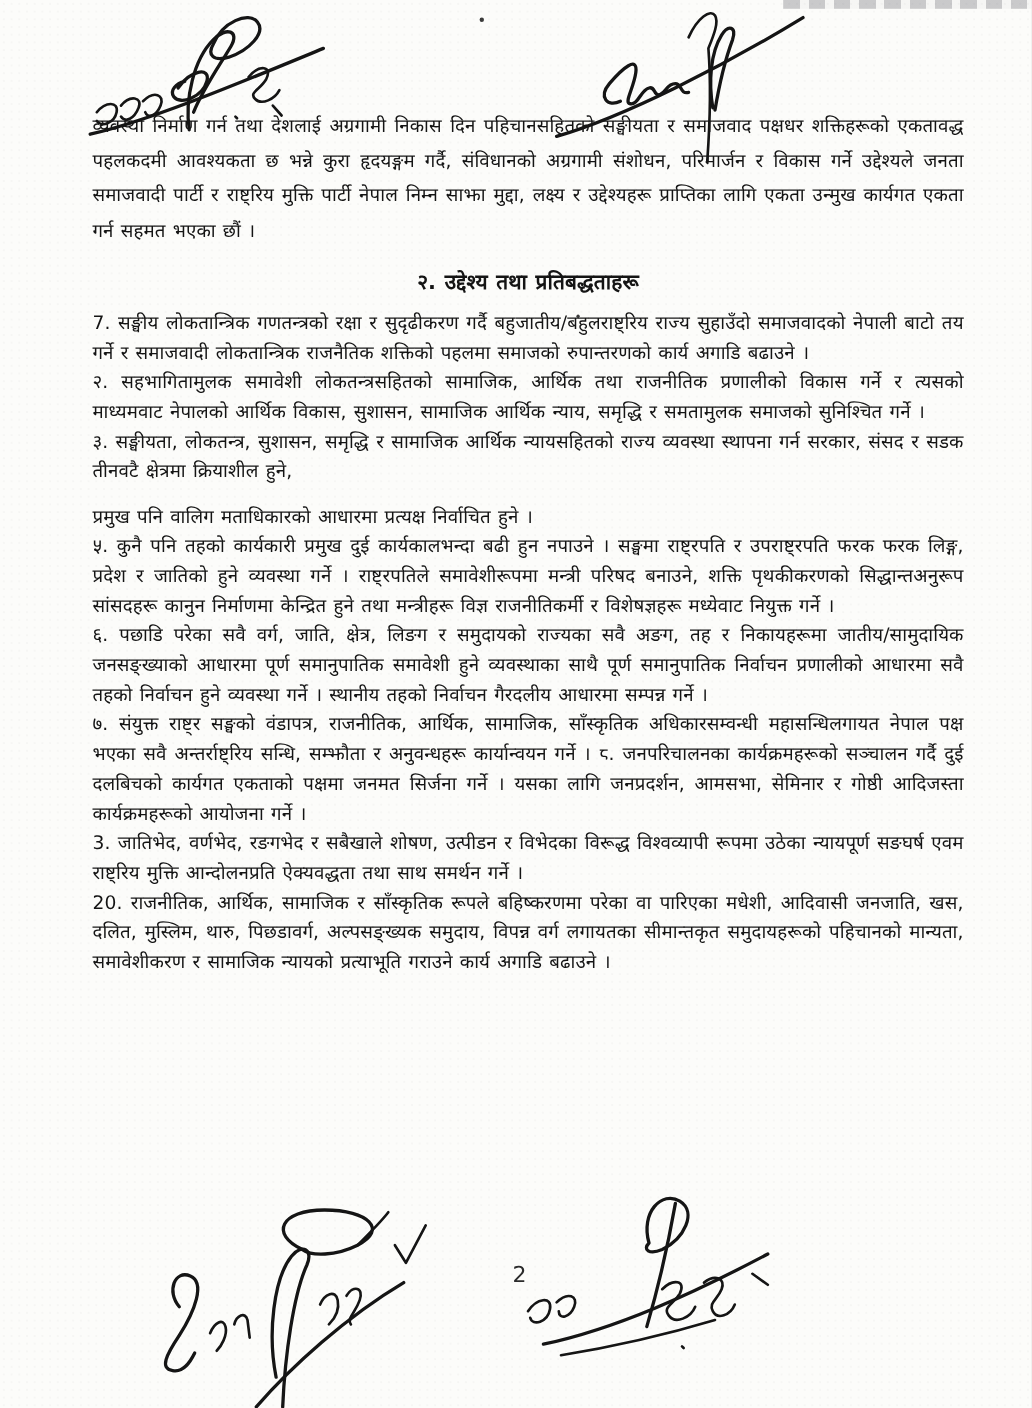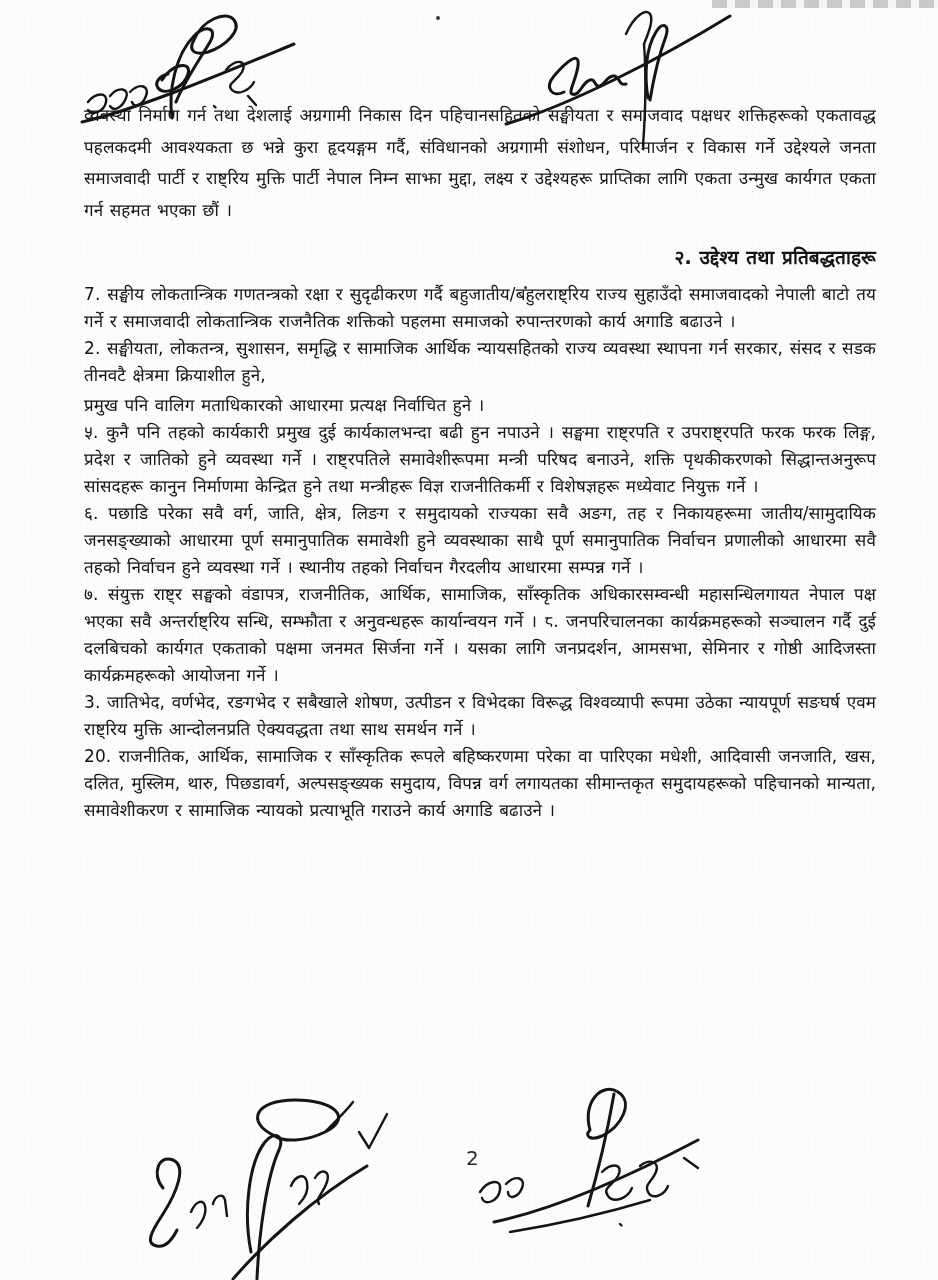--- a/index.html
+++ b/index.html
@@ -34,23 +34,23 @@
     letter-spacing: 0.1px;
     word-spacing: 1px;
   }
   .para { margin: 0; line-height: 27px; }
   .intro { line-height: 31.5px; margin-bottom: 4px; }
   .heading {
     font-size: 19px;
     font-weight: bold;
     margin: 16px 0 9px 0;
     line-height: 30px;
-    text-align: right;
+    text-align: center;
   }
-  .cont { margin-top: 3px; }
+  .cont { margin-top: 14px; }
   .page-number {
     position: absolute;
     left: 466px; top: 1146px;
     font-size: 20px;
     color: #2b2b2b;
     font-family: "DejaVu Sans", sans-serif;
   }
   .sig { position: absolute; pointer-events: none; }
   .sig path { fill: none; stroke: #151515; stroke-linecap: round; stroke-linejoin: round; }
   .sig .w3 { stroke-width: 3; }
@@ -66,21 +66,22 @@
 <div class="page">
 
   <div class="bleed-strip"></div>
   <div class="speck s1"></div>
   <div class="speck s2"></div>
 
   <div class="content">
     <p class="para intro">व्यवस्था निर्माण गर्न तथा देशलाई अग्रगामी निकास दिन पहिचानसहितको सङ्घीयता र समाजवाद पक्षधर शक्तिहरूको एकतावद्ध पहलकदमी आवश्यकता छ भन्ने कुरा हृदयङ्गम गर्दै, संविधानको अग्रगामी संशोधन, परिमार्जन र विकास गर्ने उद्देश्यले जनता समाजवादी पार्टी र राष्ट्रिय मुक्ति पार्टी नेपाल निम्न साझा मुद्दा, लक्ष्य र उद्देश्यहरू प्राप्तिका लागि एकता उन्मुख कार्यगत एकता गर्न सहमत भएका छौं ।</p>
     <h2 class="heading">२. उद्देश्य तथा प्रतिबद्धताहरू</h2>
     <p class="para">7. सङ्घीय लोकतान्त्रिक गणतन्त्रको रक्षा र सुदृढीकरण गर्दै बहुजातीय/बहुलराष्ट्रिय राज्य सुहाउँदो समाजवादको नेपाली बाटो तय गर्ने र समाजवादी लोकतान्त्रिक राजनैतिक शक्तिको पहलमा समाजको रुपान्तरणको कार्य अगाडि बढाउने ।</p>
-    <p class="para">2. सङ्घीयता, लोकतन्त्र, सुशासन, समृद्धि र सामाजिक आर्थिक न्यायसहितको राज्य व्यवस्था स्थापना गर्न सरकार, संसद र सडक तीनवटै क्षेत्रमा क्रियाशील हुने,</p>
+    <p class="para">२. सहभागितामुलक समावेशी लोकतन्त्रसहितको सामाजिक, आर्थिक तथा राजनीतिक प्रणालीको विकास गर्ने र त्यसको माध्यमवाट नेपालको आर्थिक विकास, सुशासन, सामाजिक आर्थिक न्याय, समृद्धि र समतामुलक समाजको सुनिश्चित गर्ने ।</p>
+    <p class="para">३. सङ्घीयता, लोकतन्त्र, सुशासन, समृद्धि र सामाजिक आर्थिक न्यायसहितको राज्य व्यवस्था स्थापना गर्न सरकार, संसद र सडक तीनवटै क्षेत्रमा क्रियाशील हुने,</p>
     <p class="para cont">प्रमुख पनि वालिग मताधिकारको आधारमा प्रत्यक्ष निर्वाचित हुने ।</p>
     <p class="para">५. कुनै पनि तहको कार्यकारी प्रमुख दुई कार्यकालभन्दा बढी हुन नपाउने । सङ्घमा राष्ट्रपति र उपराष्ट्रपति फरक फरक लिङ्ग, प्रदेश र जातिको हुने व्यवस्था गर्ने । राष्ट्रपतिले समावेशीरूपमा मन्त्री परिषद बनाउने, शक्ति पृथकीकरणको सिद्धान्तअनुरूप सांसदहरू कानुन निर्माणमा केन्द्रित हुने तथा मन्त्रीहरू विज्ञ राजनीतिकर्मी र विशेषज्ञहरू मध्येवाट नियुक्त गर्ने ।</p>
     <p class="para">६. पछाडि परेका सवै वर्ग, जाति, क्षेत्र, लिङग र समुदायको राज्यका सवै अङग, तह र निकायहरूमा जातीय/सामुदायिक जनसङ्ख्याको आधारमा पूर्ण समानुपातिक समावेशी हुने व्यवस्थाका साथै पूर्ण समानुपातिक निर्वाचन प्रणालीको आधारमा सवै तहको निर्वाचन हुने व्यवस्था गर्ने । स्थानीय तहको निर्वाचन गैरदलीय आधारमा सम्पन्न गर्ने ।</p>
     <p class="para">७. संयुक्त राष्ट्र सङ्घको वंडापत्र, राजनीतिक, आर्थिक, सामाजिक, साँस्कृतिक अधिकारसम्वन्धी महासन्धिलगायत नेपाल पक्ष भएका सवै अन्तर्राष्ट्रिय सन्धि, सम्झौता र अनुवन्धहरू कार्यान्वयन गर्ने । ८. जनपरिचालनका कार्यक्रमहरूको सञ्चालन गर्दै दुई दलबिचको कार्यगत एकताको पक्षमा जनमत सिर्जना गर्ने । यसका लागि जनप्रदर्शन, आमसभा, सेमिनार र गोष्ठी आदिजस्ता कार्यक्रमहरूको आयोजना गर्ने ।</p>
     <p class="para">3. जातिभेद, वर्णभेद, रङगभेद र सबैखाले शोषण, उत्पीडन र विभेदका विरूद्ध विश्वव्यापी रूपमा उठेका न्यायपूर्ण सङघर्ष एवम राष्ट्रिय मुक्ति आन्दोलनप्रति ऐक्यवद्धता तथा साथ समर्थन गर्ने ।</p>
     <p class="para">20. राजनीतिक, आर्थिक, सामाजिक र साँस्कृतिक रूपले बहिष्करणमा परेका वा पारिएका मधेशी, आदिवासी जनजाति, खस, दलित, मुस्लिम, थारु, पिछडावर्ग, अल्पसङ्ख्यक समुदाय, विपन्न वर्ग लगायतका सीमान्तकृत समुदायहरूको पहिचानको मान्यता, समावेशीकरण र सामाजिक न्यायको प्रत्याभूति गराउने कार्य अगाडि बढाउने ।</p>
   </div>
 
   <svg class="sig sig-tl" viewBox="0 0 230 125" aria-hidden="true">
     <path class="w3" d="M96 112 C92 84 100 48 118 30 C130 18 142 22 134 36 C122 56 108 76 100 96"></path>

